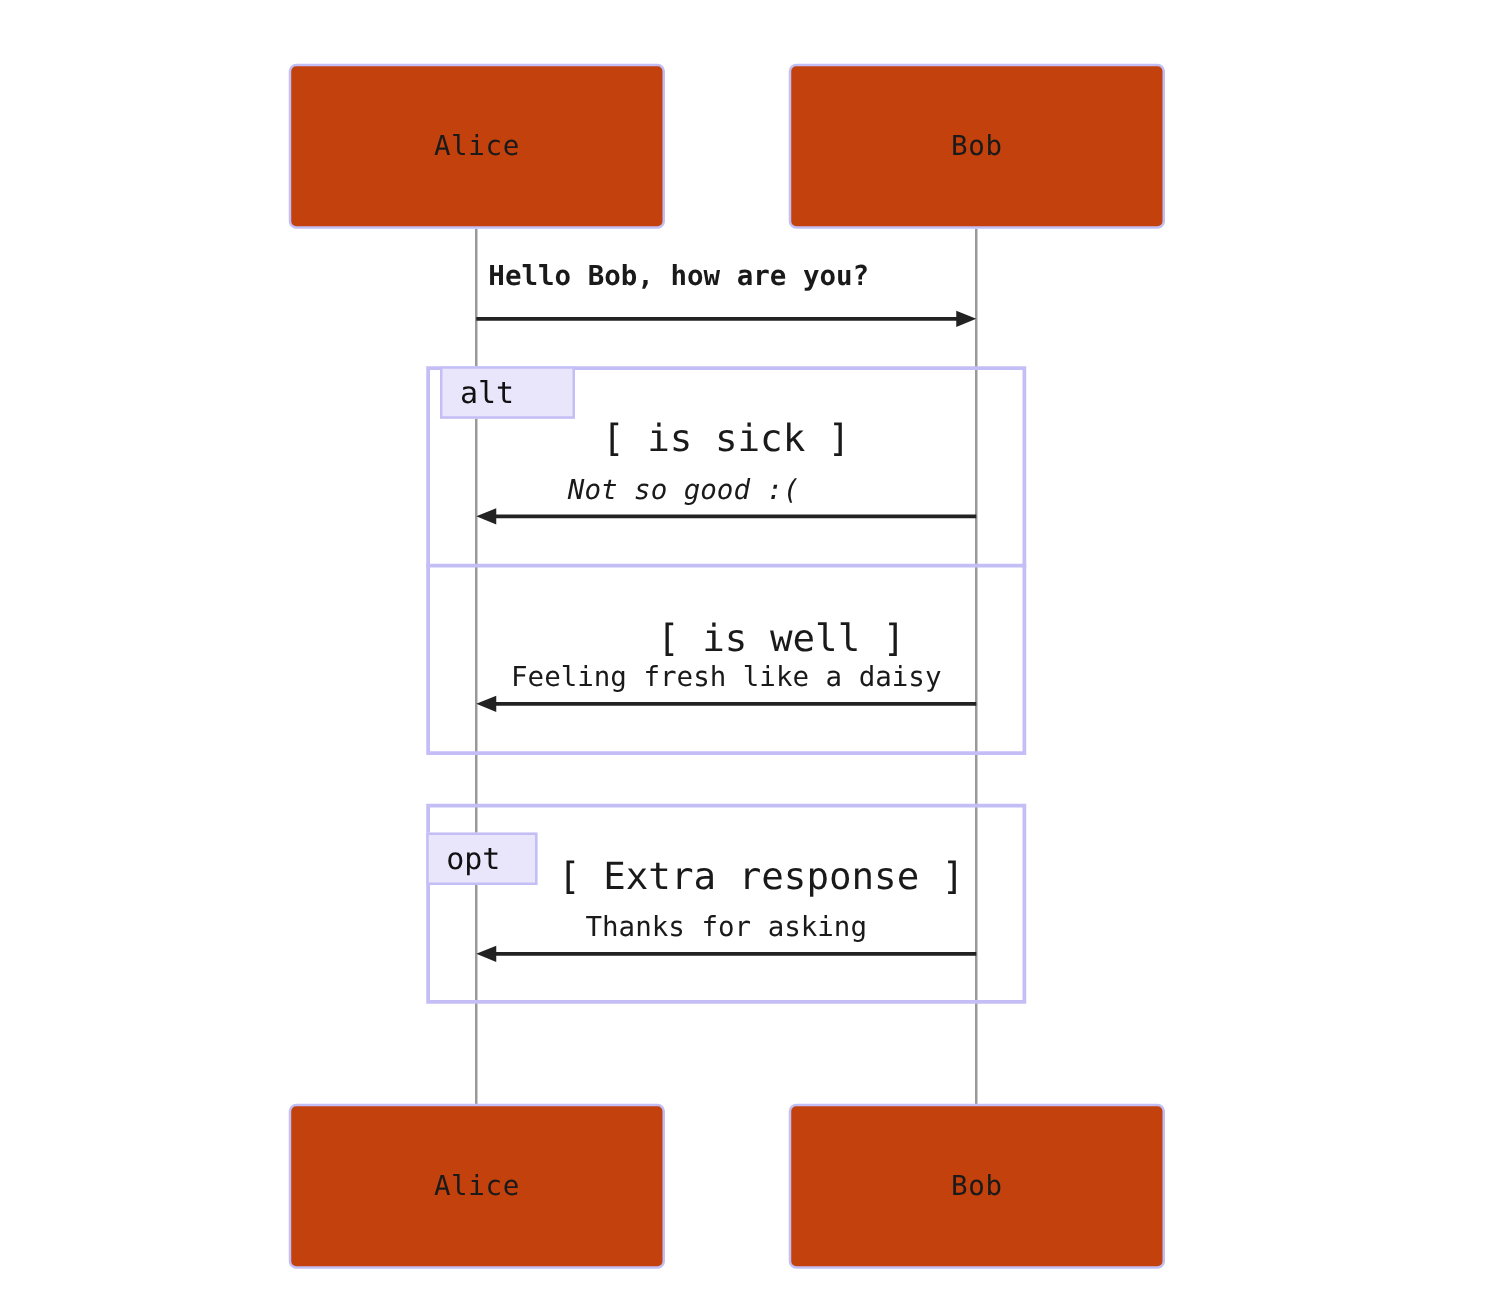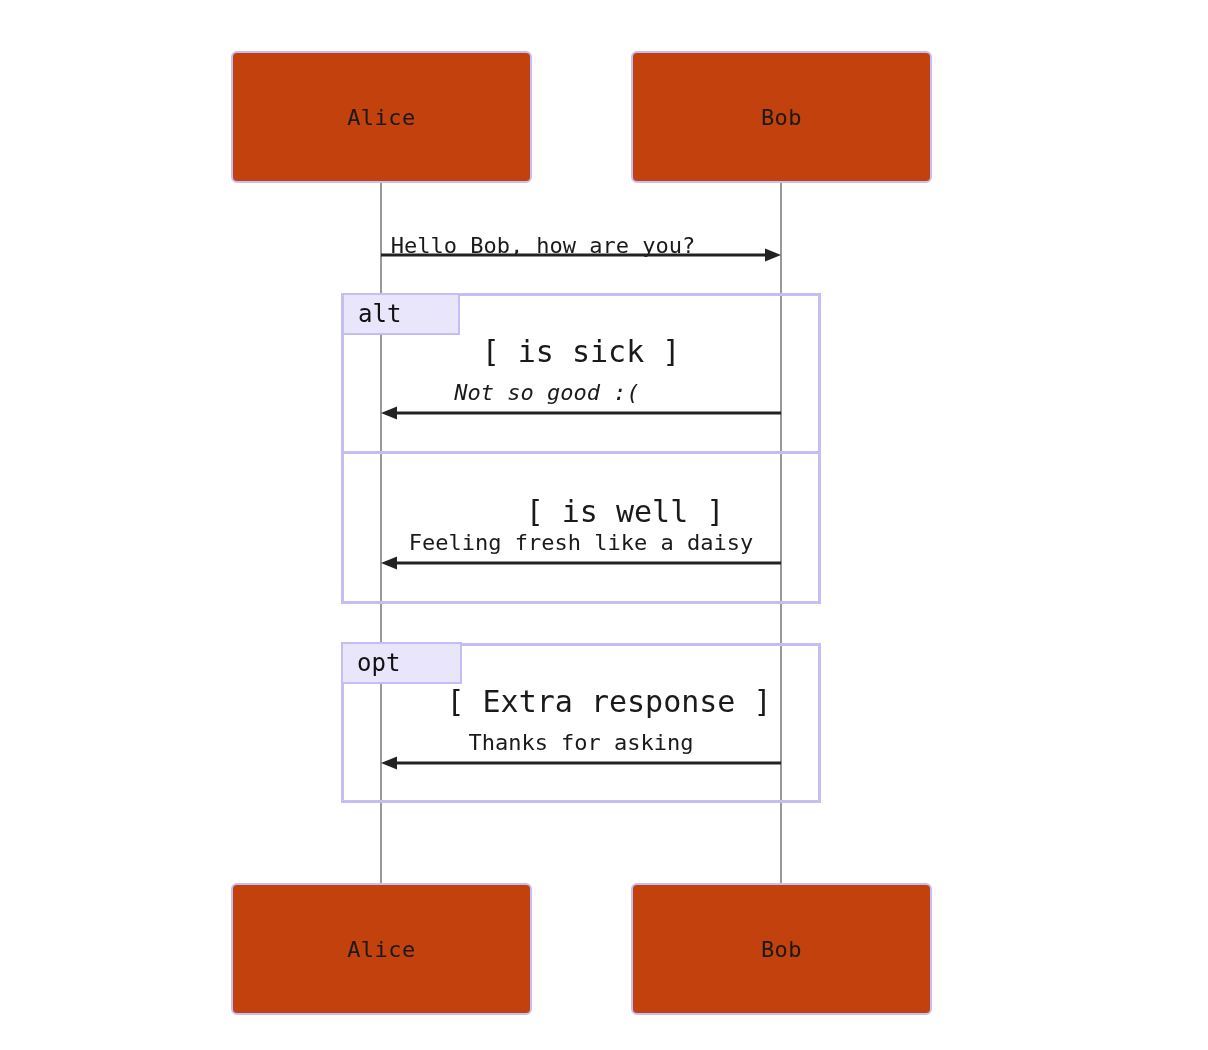--- a/index.html
+++ b/index.html
@@ -108,31 +108,31 @@
   <div class="lifeline" style="left:780px; top:183px; height:702px;"></div>
 
   <div class="actor-box" style="left:231px; top:51px; width:301px; height:132px;">
     <div class="actor-label">Alice</div>
   </div>
 
   <div class="actor-box" style="left:631px; top:51px; width:301px; height:132px;">
     <div class="actor-label">Bob</div>
   </div>
 
-  <div class="msg-text" style="left:381px; top:233px; width:324px;">Hello Bob, how are you?</div>
+  <div class="msg-text" style="left:381px; top:209px; width:324px;font-weight:bold;">Hello Bob, how are you?</div>
   <div class="msg-arrow" style="left:381px; top:246px; width:400px;">
     <svg width="400" height="20" viewBox="0 0 400 20">
       <line x1="0" y1="9" x2="391" y2="9" stroke="#222222" stroke-width="3"></line>
       <polygon points="400,9 384,2.5 384,15.5" fill="#222222"></polygon>
     </svg>
   </div>
 
   <div class="fragment" style="left:341px; top:293px; width:480px; height:311px;"></div>
   <div class="fragment-divider" style="left:341px; top:451px; width:480px;"></div>
-  <div class="fragment-tag" style="left:342px; top:293px; width:118px; height:42px;">
+  <div class="fragment-tag" style="left:352px; top:293px; width:108px; height:42px;">
     <span>alt</span>
   </div>
 
   <div class="cond-text" style="left:381px; top:334px; width:400px;">[ is sick ]</div>
   <div class="msg-text" style="left:381px; top:380px; width:332px;font-style:italic;">Not so good :(</div>
   <div class="msg-arrow" style="left:381px; top:404px; width:400px;">
     <svg width="400" height="20" viewBox="0 0 400 20">
       <line x1="9" y1="9" x2="400" y2="9" stroke="#222222" stroke-width="3"></line>
       <polygon points="0,9 16,2.5 16,15.5" fill="#222222"></polygon>
     </svg>
@@ -141,21 +141,21 @@
   <div class="cond-text" style="left:381px; top:494px; width:400px;margin-left:44px;">[ is well ]</div>
   <div class="msg-text" style="left:331px; top:530px; width:500px;">Feeling fresh like a daisy</div>
   <div class="msg-arrow" style="left:381px; top:554px; width:400px;">
     <svg width="400" height="20" viewBox="0 0 400 20">
       <line x1="9" y1="9" x2="400" y2="9" stroke="#222222" stroke-width="3"></line>
       <polygon points="0,9 16,2.5 16,15.5" fill="#222222"></polygon>
     </svg>
   </div>
 
   <div class="fragment" style="left:341px; top:643px; width:480px; height:160px;"></div>
-  <div class="fragment-tag" style="left:341px; top:642px; width:121px; height:42px;text-align:center;">
+  <div class="fragment-tag" style="left:341px; top:666px; width:89px; height:42px;text-align:center;">
     <span>opt</span>
   </div>
 
   <div class="cond-text" style="left:381px; top:684px; width:400px;padding-left:28px;">[ Extra response ]</div>
   <div class="msg-text" style="left:381px; top:730px; width:400px;">Thanks for asking</div>
   <div class="msg-arrow" style="left:381px; top:754px; width:400px;">
     <svg width="400" height="20" viewBox="0 0 400 20">
       <line x1="9" y1="9" x2="400" y2="9" stroke="#222222" stroke-width="3"></line>
       <polygon points="0,9 16,2.5 16,15.5" fill="#222222"></polygon>
     </svg>

